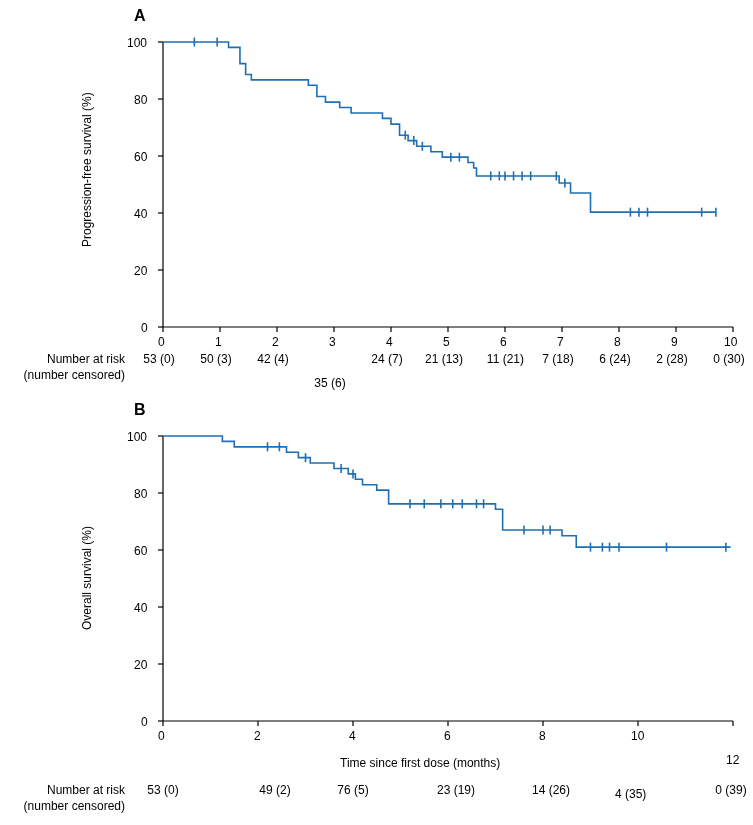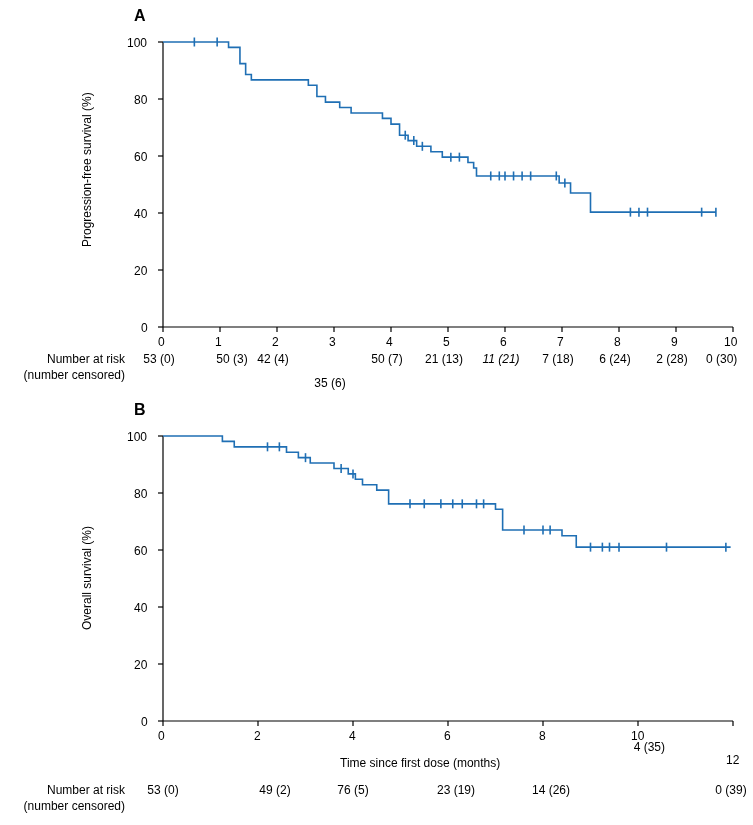--- a/index.html
+++ b/index.html
@@ -43,30 +43,30 @@
   <div class="tick-label" style="left:500px;top:335px;">6</div>
   <div class="tick-label" style="left:557px;top:335px;">7</div>
   <div class="tick-label" style="left:614px;top:335px;">8</div>
   <div class="tick-label" style="left:671px;top:335px;">9</div>
   <div class="tick-label" style="left:724px;top:335px;">10</div>
 
   <div class="risk-title" style="left:0px;top:352px;width:125px;">Number at risk</div>
   <div class="risk-title" style="left:0px;top:368px;width:125px;">(number censored)</div>
 
   <div class="risk-val" style="left:136px;top:352px;width:46px;text-align:center;">53 (0)</div>
-  <div class="risk-val" style="left:193px;top:352px;width:46px;text-align:center;margin-left:16px;">50 (3)</div>
+  <div class="risk-val" style="left:193px;top:352px;width:46px;text-align:center;">50 (3)</div>
   <div class="risk-val" style="left:250px;top:352px;width:46px;text-align:center;">42 (4)</div>
   <div class="risk-val" style="left:307px;top:352px;width:46px;text-align:center;margin-top:24px;">35 (6)</div>
-  <div class="risk-val" style="left:364px;top:352px;width:46px;text-align:center;">50 (7)</div>
+  <div class="risk-val" style="left:364px;top:352px;width:46px;text-align:center;">24 (7)</div>
   <div class="risk-val" style="left:421px;top:352px;width:46px;text-align:center;">21 (13)</div>
-  <div class="risk-val" style="left:478px;top:352px;width:46px;text-align:center;font-style:italic;">11 (21)</div>
+  <div class="risk-val" style="left:478px;top:352px;width:46px;text-align:right;">11 (21)</div>
   <div class="risk-val" style="left:535px;top:352px;width:46px;text-align:center;">7 (18)</div>
   <div class="risk-val" style="left:592px;top:352px;width:46px;text-align:center;">6 (24)</div>
   <div class="risk-val" style="left:649px;top:352px;width:46px;text-align:center;">2 (28)</div>
-  <div class="risk-val" style="left:706px;top:352px;width:46px;">0 (30)</div>
+  <div class="risk-val" style="left:706px;top:352px;width:46px;text-align:center;">0 (30)</div>
 
   <svg id="svg-a" width="753" height="400">
       <line x1="163" y1="42" x2="163" y2="327" stroke="#000" stroke-width="1.2"></line>
       <line x1="163" y1="327" x2="733" y2="327" stroke="#000" stroke-width="1.2"></line>
       <line x1="158" y1="327" x2="163" y2="327" stroke="#000" stroke-width="1.2"></line>
       <line x1="158" y1="270" x2="163" y2="270" stroke="#000" stroke-width="1.2"></line>
       <line x1="158" y1="213" x2="163" y2="213" stroke="#000" stroke-width="1.2"></line>
       <line x1="158" y1="156" x2="163" y2="156" stroke="#000" stroke-width="1.2"></line>
       <line x1="158" y1="99" x2="163" y2="99" stroke="#000" stroke-width="1.2"></line>
       <line x1="158" y1="42" x2="163" y2="42" stroke="#000" stroke-width="1.2"></line>
@@ -125,21 +125,21 @@
   <div class="tick-label" style="left:726px;top:721px;margin-top:32px;">12</div>
 
   <div class="risk-title" style="left:0px;top:783px;width:125px;">Number at risk</div>
   <div class="risk-title" style="left:0px;top:799px;width:125px;">(number censored)</div>
 
   <div class="risk-val" style="left:140px;top:783px;width:46px;text-align:center;">53 (0)</div>
   <div class="risk-val" style="left:235px;top:783px;width:46px;text-align:center;margin-left:17px;">49 (2)</div>
   <div class="risk-val" style="left:330px;top:783px;width:46px;text-align:center;">76 (5)</div>
   <div class="risk-val" style="left:425px;top:783px;width:50px;text-align:right;">23 (19)</div>
   <div class="risk-val" style="left:520px;top:783px;width:50px;text-align:right;">14 (26)</div>
-  <div class="risk-val" style="left:615px;top:740px;width:50px;text-align:right;">4 (35)</div>
+  <div class="risk-val" style="left:615px;top:787px;width:50px;text-align:left;">4 (35)</div>
   <div class="risk-val" style="left:706px;top:783px;width:50px;text-align:center;">0 (39)</div>
 
   <svg id="svg-b" width="753" height="825">
       <line x1="163" y1="436" x2="163" y2="721" stroke="#000" stroke-width="1.2"></line>
       <line x1="163" y1="721" x2="733" y2="721" stroke="#000" stroke-width="1.2"></line>
       <line x1="158" y1="721" x2="163" y2="721" stroke="#000" stroke-width="1.2"></line>
       <line x1="158" y1="664" x2="163" y2="664" stroke="#000" stroke-width="1.2"></line>
       <line x1="158" y1="607" x2="163" y2="607" stroke="#000" stroke-width="1.2"></line>
       <line x1="158" y1="550" x2="163" y2="550" stroke="#000" stroke-width="1.2"></line>
       <line x1="158" y1="493" x2="163" y2="493" stroke="#000" stroke-width="1.2"></line>

